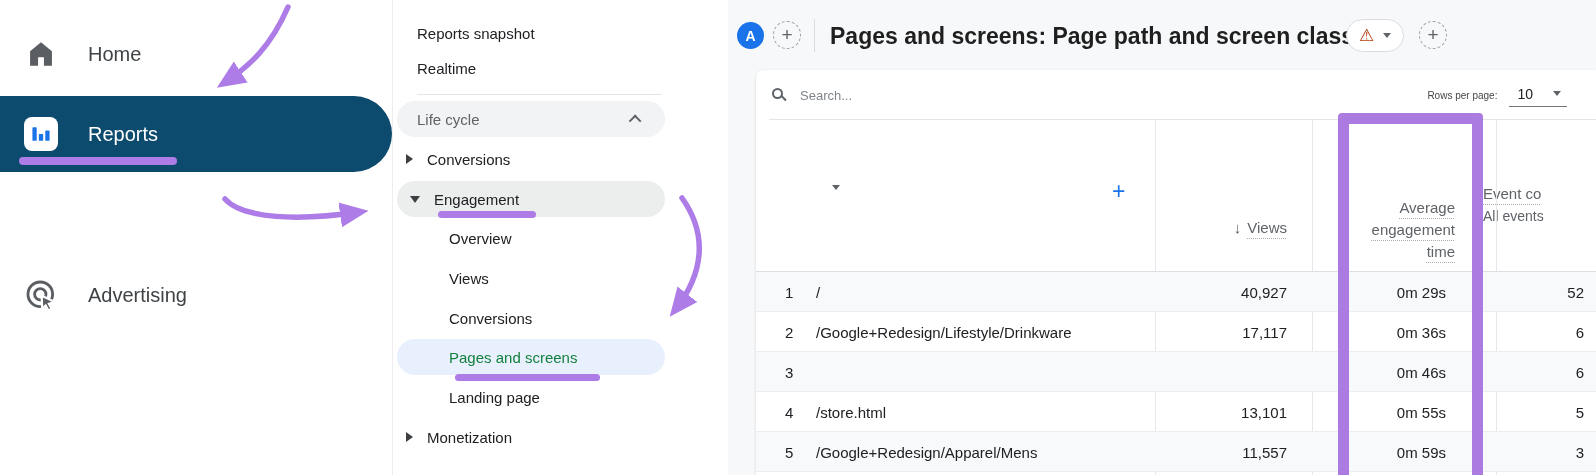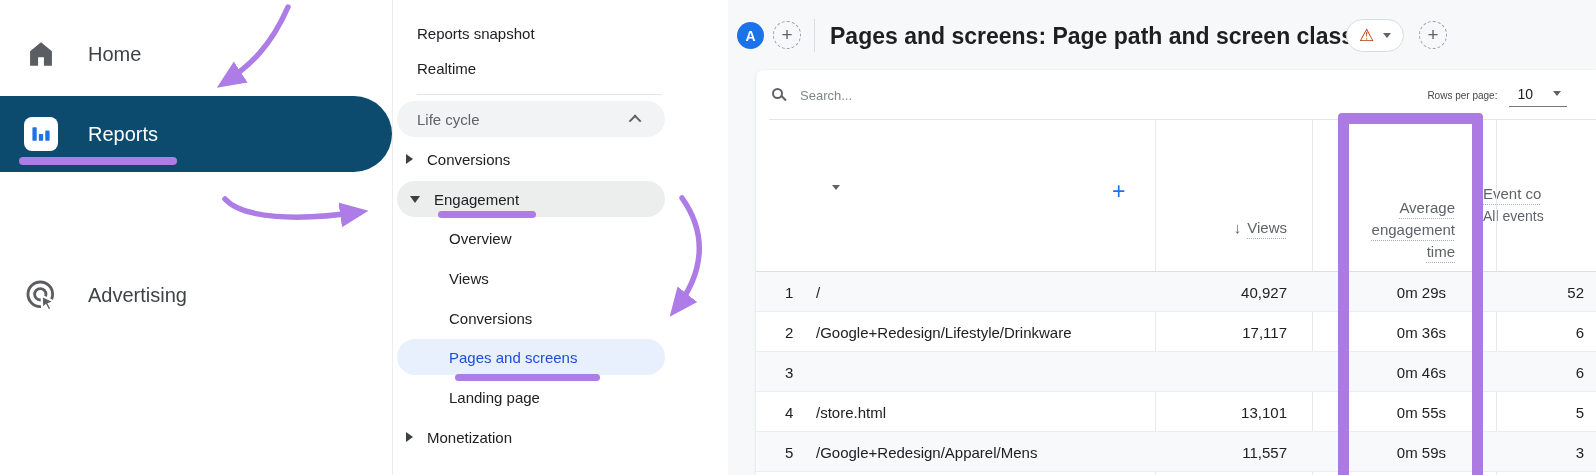--- a/index.html
+++ b/index.html
@@ -16,21 +16,21 @@
   .rep-ico-box { width:34px; height:34px; background:#fff; border-radius:8px; display:flex; align-items:center; justify-content:center; }
 
   
   .report-nav { position:absolute; left:392px; top:0; width:336px; height:475px; background:#fff;
     border-left:1px solid #ededee; z-index:2; }
   .nav-item { position:absolute; left:0; width:336px; height:36px; display:flex; align-items:center;
     font-size:15px; color:#202124; cursor:pointer; }
   .nav-top { padding-left:24px; font-weight:500; }
   .nav-divider { position:absolute; left:24px; right:66px; top:94px; height:1px; background:#e3e5e8; }
   .nav-pill { left:4px; width:268px; border-radius:18px; background:#f1f3f4; padding-left:20px; }
-  .nav-pill.blue { background:#e8f0fe; color:#1d4ed8; font-weight:500; }
+  .nav-pill.blue { background:#e8f0fe; color:#15803d; font-weight:500; }
   .nav-section { padding-left:13px; gap:14px; font-weight:500; }
   .nav-sub { padding-left:56px; }
   .chev-up { width:9px; height:9px; border-top:2px solid #5f6368; border-left:2px solid #5f6368;
     transform:rotate(45deg) translateY(2px); margin-left:auto; margin-right:24px; }
   .tri-r { width:0; height:0; border-left:7px solid #3c4043; border-top:5px solid transparent; border-bottom:5px solid transparent; }
   .tri-d { width:0; height:0; border-top:7px solid #3c4043; border-left:5px solid transparent; border-right:5px solid transparent; }
   .tri-sm { width:0; height:0; border-top:5px solid #5f6368; border-left:4px solid transparent; border-right:4px solid transparent; }
 
   
   .content { position:absolute; left:728px; top:0; width:868px; height:475px; background:#f7f8f9; }

